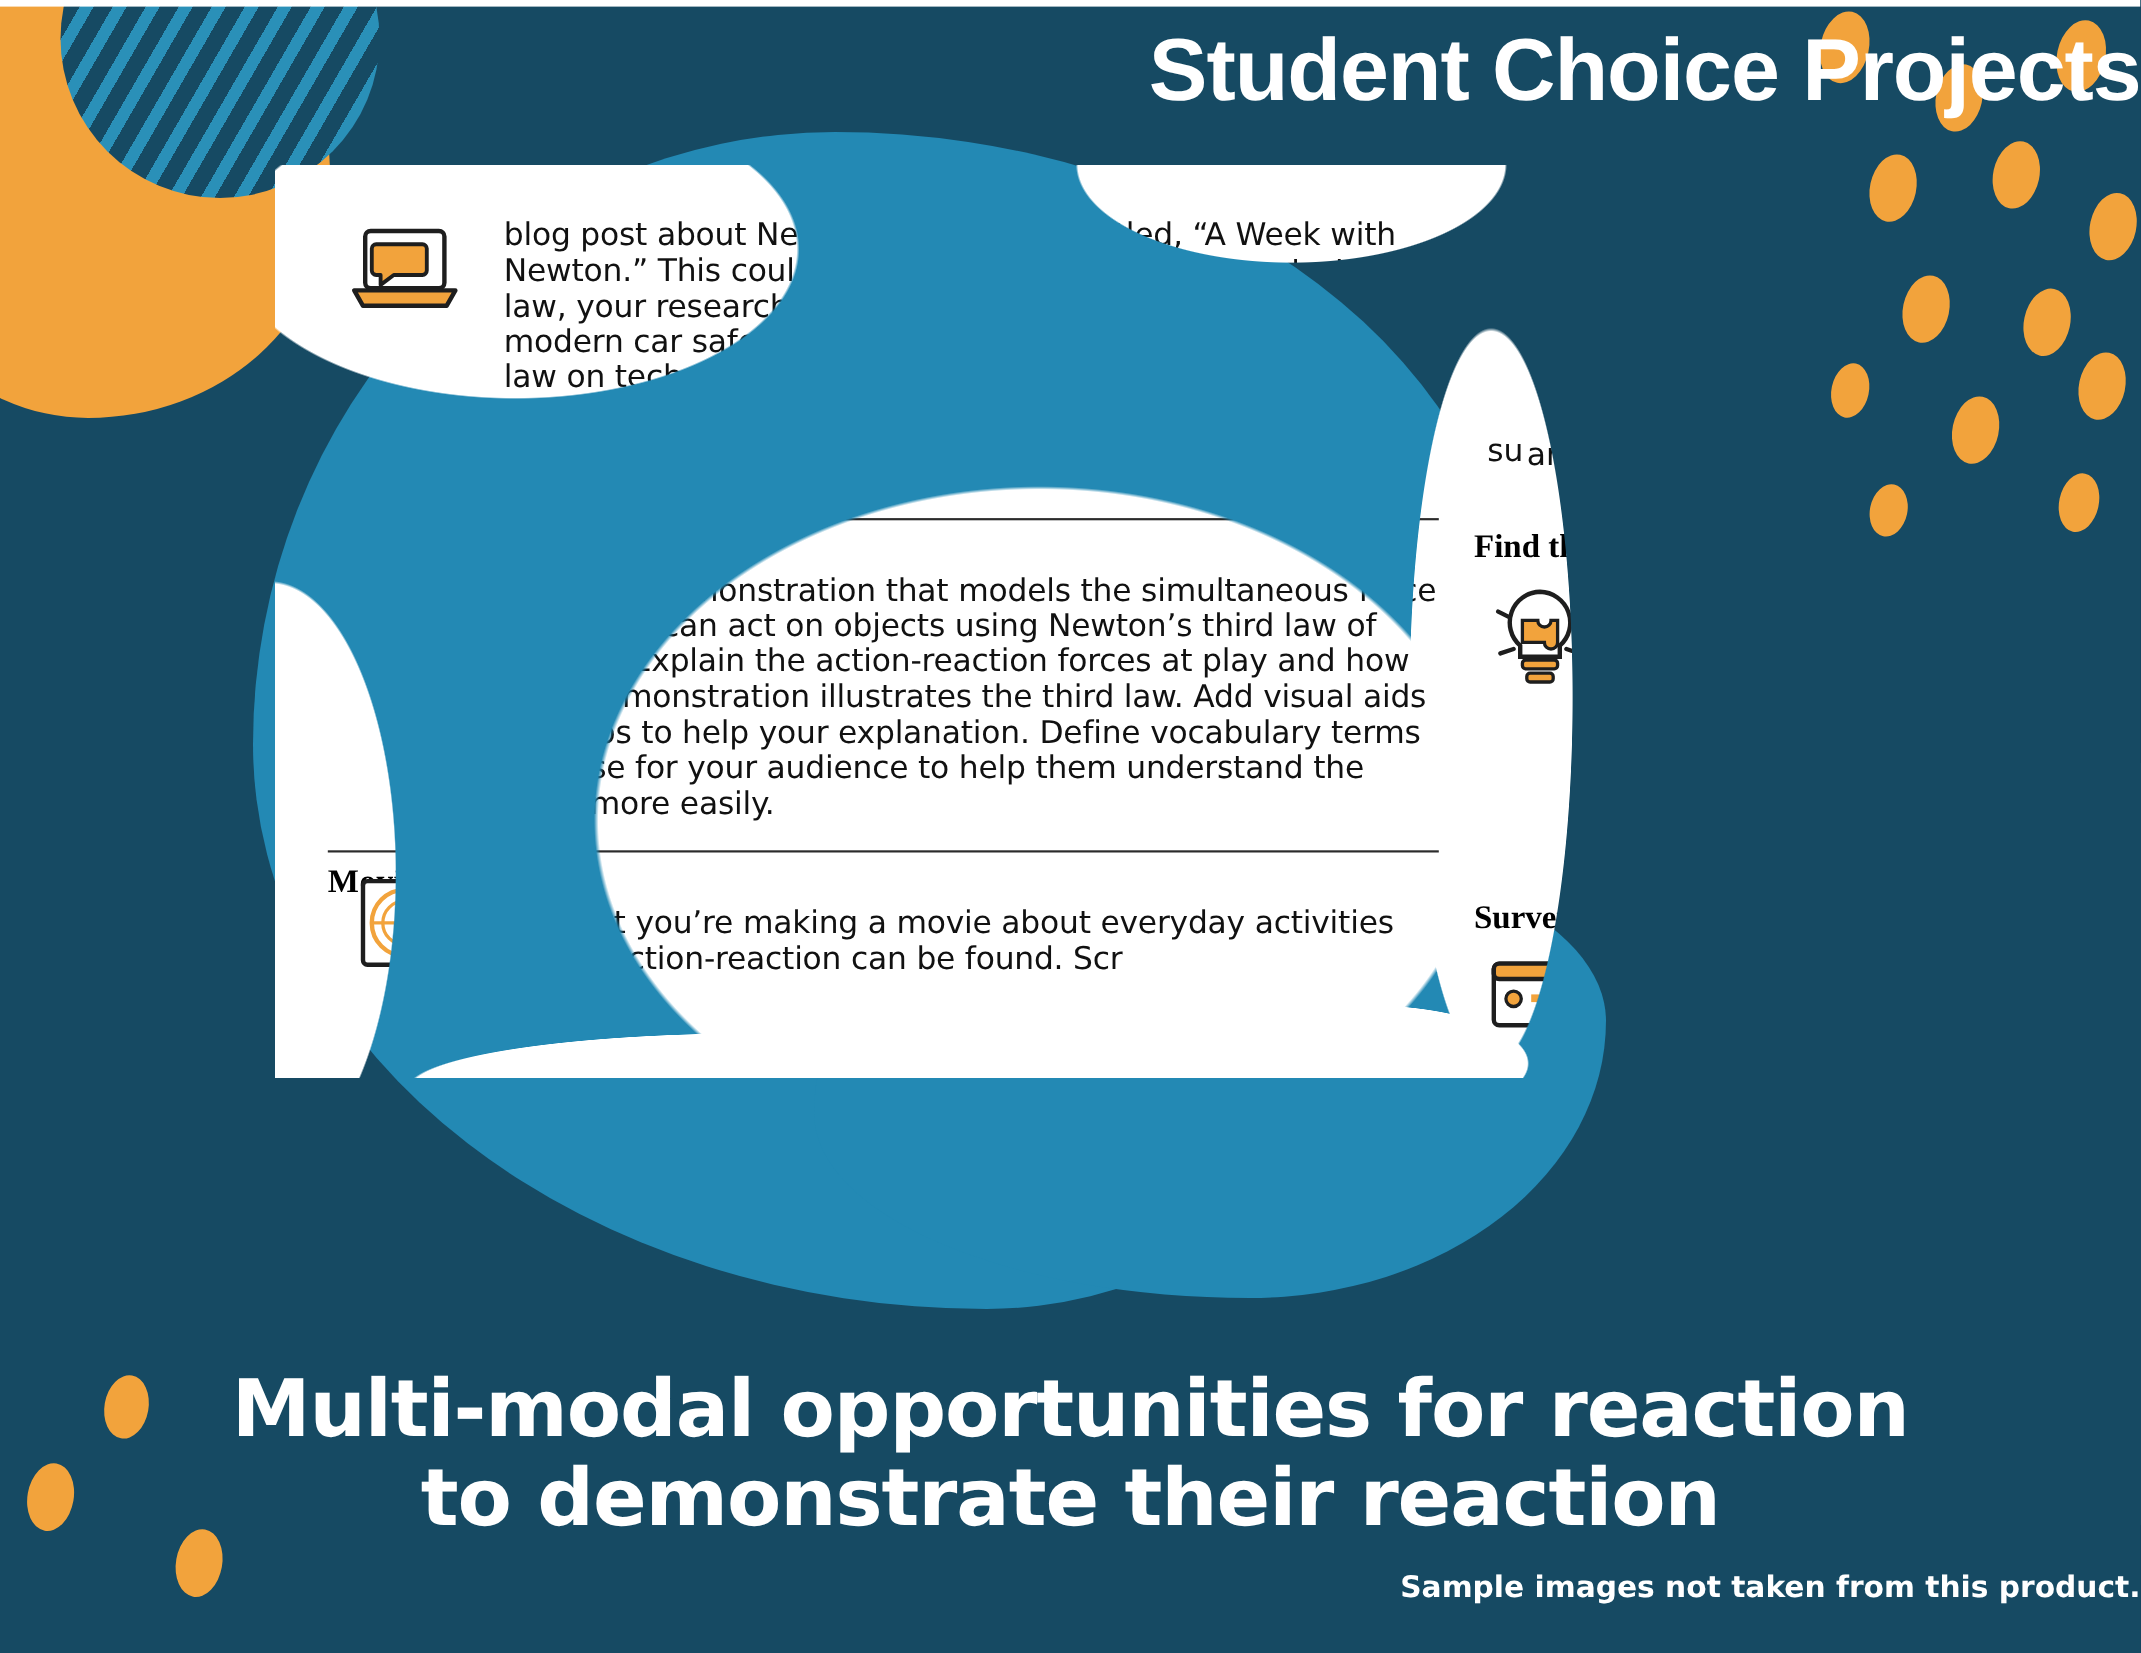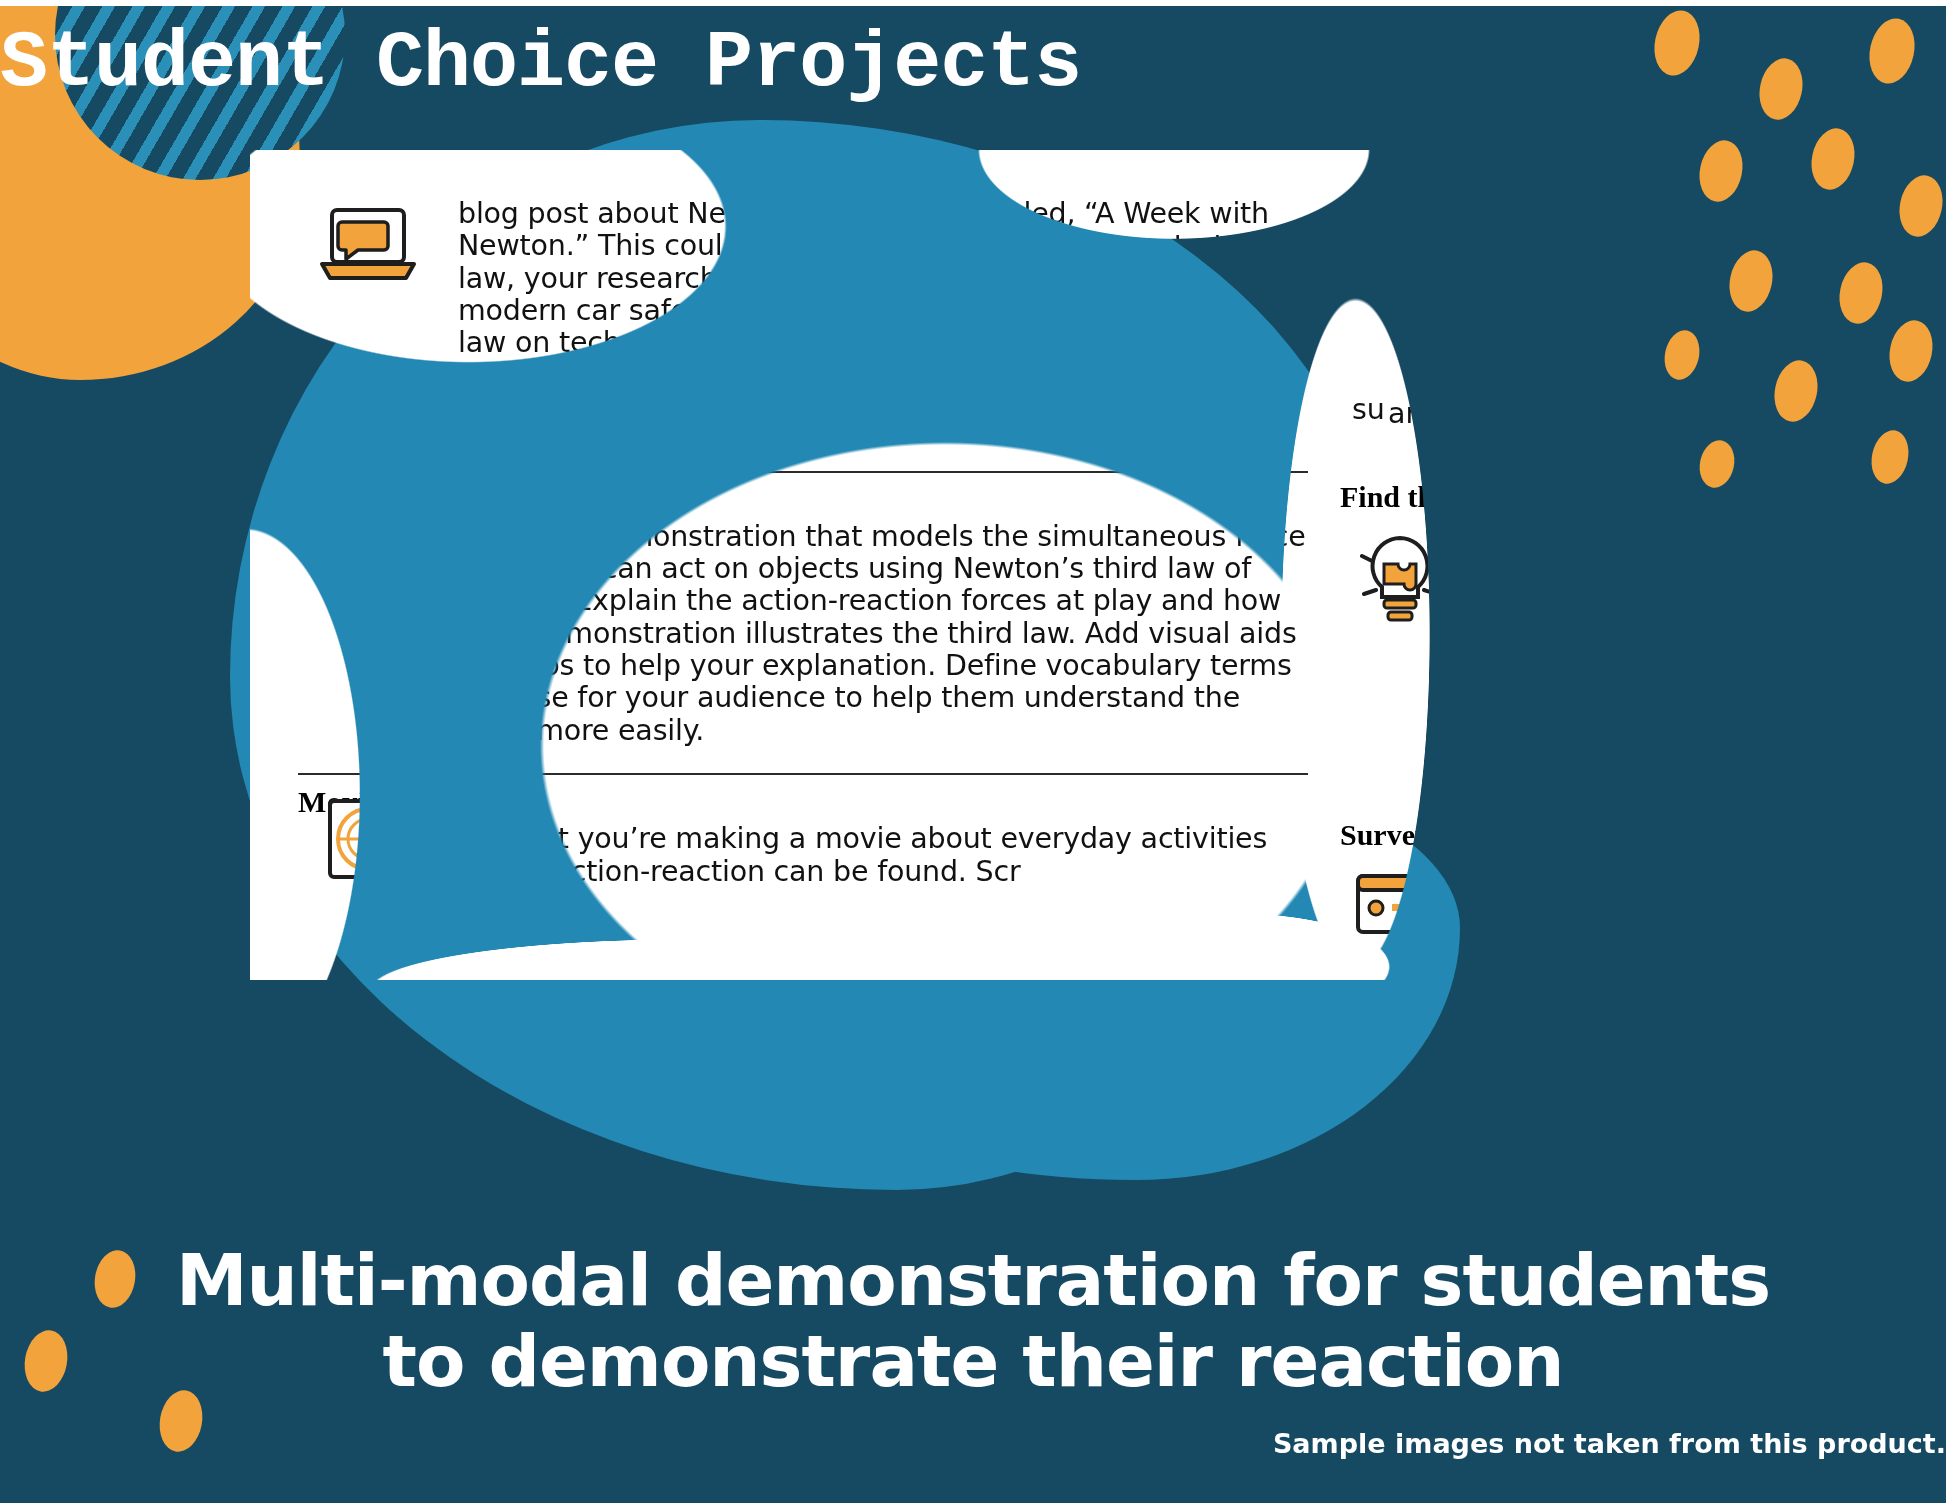--- a/index.html
+++ b/index.html
@@ -180,26 +180,26 @@
     font-family: "DejaVu Sans", sans-serif;
     white-space: nowrap;
   }
 
   
   .title-main {
     position: absolute;
     top: 18px;
     left: 0;
     width: 1946px;
-    text-align: left;
+    text-align: right;
     color: #ffffff;
     font-size: 80px;
     font-weight: bold;
     letter-spacing: -1px;
-    font-family: Liberation Mono, monospace;
+    font-family: Liberation Sans, sans-serif;
   }
   .subtitle {
     position: absolute;
     top: 1240px;
     left: 0;
     width: 1946px;
     text-align: center;
     color: #ffffff;
     font-size: 72px;
     font-weight: bold;
@@ -334,16 +334,16 @@
           <circle cx="26" cy="42" r="7" fill="#f2a33c" stroke="#1e1e1e" stroke-width="3"></circle>
           <rect x="42" y="38" width="30" height="7" fill="#f2a33c"></rect>
         </svg>
       </div>
     </div>
 
   </div>
 </div>
 
 <div class="subtitle">
-  <div>Multi-modal demonstration for students</div>
+  <div>Multi-modal opportunities for reaction</div>
   <div>to demonstrate their reaction</div>
 </div>
 <div class="footnote">Sample images not taken from this product.</div>
 
 </body></html>

